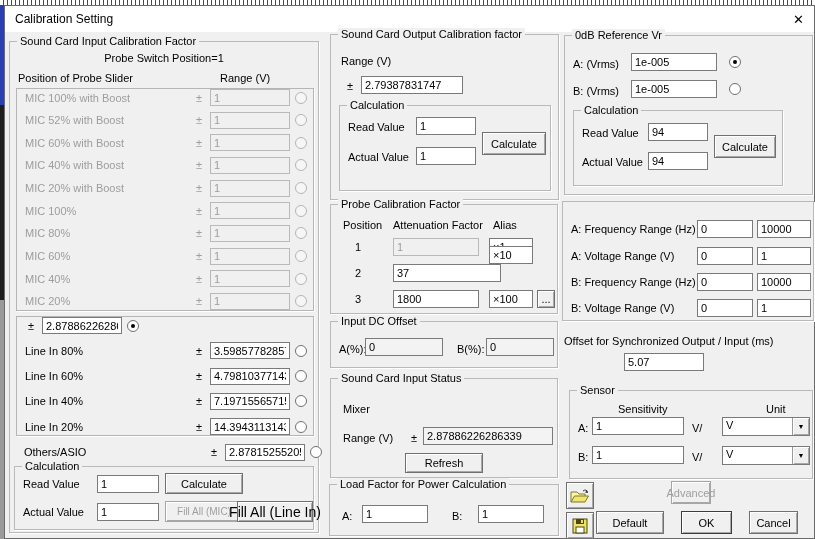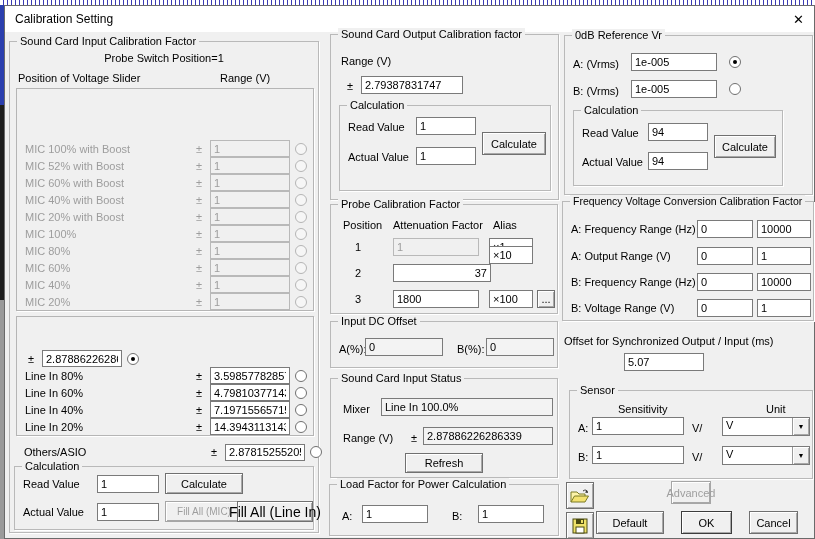--- a/index.html
+++ b/index.html
@@ -26,21 +26,21 @@
   .tb.ro{background:#f3f3f3}
   .btn{position:absolute;background:#f0f0f0;border:1px solid #707070;
        box-shadow:inset 1px 1px 0 #ffffff,inset -1px -1px 0 #a8a8a8;
        display:flex;align-items:center;justify-content:center;box-sizing:border-box;font:inherit;cursor:default;white-space:nowrap}
   .btn.dis{color:#9e9e9e;border-color:#a6a6a6}
   .rad{width:12px;height:12px;border-radius:50%;background:#fff;border:1px solid #707070;
        box-sizing:border-box;position:relative;flex:none}
   .rad.dis{border-color:#b5b5b5;background:#f6f6f6}
   .rad.sel::after{content:"";position:absolute;left:3px;top:3px;width:4px;height:4px;border-radius:50%;background:#000}
   .rad.abs{position:absolute}
-  .vbox{display:flex;flex-direction:column;justify-content:flex-end;height:100%;box-sizing:border-box}
+  .vbox{display:flex;flex-direction:column;justify-content:space-between;height:100%;box-sizing:border-box}
   .frow{display:flex;align-items:center;gap:5px;padding:0 6px 0 8px}
   .frow .lb{flex:1}
   .frow .pm{width:12px;text-align:center}
   .frow input{width:80px;height:17px}
   .combo{position:absolute;height:19px;background:#fff;border:1px solid #7a7a7a;box-sizing:border-box;display:flex;align-items:stretch}
   .combo .ctext{flex:1;padding:1px 3px}
   .combo .cbtn{width:16px;background:#f0f0f0;border-left:1px solid #9a9a9a;display:flex;align-items:center;
                justify-content:center;font-size:7px;box-shadow:inset 1px 1px 0 #fff,inset -1px -1px 0 #a8a8a8}
   .iconbtn svg{display:block}
 </style>
@@ -53,21 +53,21 @@
 
   <div class="dialog">
     <div class="titlebar">
       <span class="title">Calibration Setting</span>
       <span class="close">✕</span>
     </div>
 
     <div class="grp" style="left:4px;top:35px;width:310px;height:492px">
       <span class="legend">Sound Card Input Calibration Factor</span>
       <div class="lbl" style="left:0;top:10px;width:100%;text-align:center">Probe Switch Position=1</div>
-      <span class="lbl" style="left:8px;top:30px">Position of Voltage Slider</span>
+      <span class="lbl" style="left:8px;top:30px">Position of Probe Slider</span>
       <span class="lbl" style="left:210px;top:30px">Range (V)</span>
 
       <div class="box" style="left:6px;top:46px;width:298px;height:223px">
         <div class="vbox">
           <div class="frow">
               <span class="lb dis">MIC 100% with Boost</span>
               <span class="pm dis">±</span>
               <input class="tb" disabled="" value="1" style="">
               <span class="rad dis"></span>
             </div>
@@ -198,40 +198,39 @@
 
     <div class="grp" style="left:325px;top:198px;width:228px;height:110px">
       <span class="legend">Probe Calibration Factor</span>
       <span class="lbl" style="left:12px;top:14px">Position</span>
       <span class="lbl" style="left:62px;top:14px">Attenuation Factor</span>
       <span class="lbl" style="left:162px;top:14px">Alias</span>
       <span class="lbl" style="left:20px;top:36px;width:14px;text-align:center">1</span>
       <input class="tb abs" style="left: 62px; top: 33px; width: 86px;" disabled="" value="1">
       <input class="tb abs" style="left: 158px; top: 33px; width: 44px;" value="×1">
       <span class="lbl" style="left:20px;top:62px;width:14px;text-align:center">2</span>
-      <input class="tb abs" style="left: 62px; top: 59px; width: 98px; text-align: right;" value="37">
+      <input class="tb abs" style="left: 62px; top: 59px; width: 108px;" value="37">
       <input class="tb abs" style="left: 158px; top: 41px; width: 44px;" value="×10">
       <span class="lbl" style="left:20px;top:88px;width:14px;text-align:center">3</span>
       <input class="tb abs" style="left: 62px; top: 85px; width: 86px;" value="1800">
       <input class="tb abs" style="left: 158px; top: 85px; width: 44px;" value="×100">
       <div class="btn" style="left:206px;top:85px;width:18px;height:18px">...</div>
     </div>
 
     <div class="grp" style="left:325px;top:315px;width:228px;height:47px">
       <span class="legend">Input DC Offset</span>
       <span class="lbl" style="left:8px;top:21px">A(%):</span>
       <input class="tb abs ro" style="left: 34px; top: 16px; width: 78px;" value="0">
       <span class="lbl" style="left:126px;top:21px">B(%):</span>
       <input class="tb abs ro" style="left: 155px; top: 16px; width: 68px;" value="0">
     </div>
 
     <div class="grp" style="left:325px;top:372px;width:228px;height:100px">
       <span class="legend">Sound Card Input Status</span>
       <span class="lbl" style="left:12px;top:24px">Mixer</span>
-      <input class="tb abs ro" style="left: 50px; top: 19px; width: 172px;" value="Line In 100.0%">
       <span class="lbl" style="left:12px;top:53px">Range (V)</span>
       <span class="lbl" style="left:80px;top:53px">±</span>
       <input class="tb abs ro" style="left: 92px; top: 48px; width: 130px;" value="2.87886226286339">
       <div class="btn" style="left:74px;top:74px;width:78px;height:20px">Refresh</div>
     </div>
 
     <div class="grp" style="left:324px;top:478px;width:230px;height:52px">
       <span class="legend">Load Factor for Power Calculation</span>
       <span class="lbl" style="left:12px;top:25px">A:</span>
       <input class="tb abs" style="left: 32px; top: 20px; width: 66px;" value="1">
@@ -251,25 +250,24 @@
         <span class="legend">Calculation</span>
         <span class="lbl" style="left:8px;top:16px">Read Value</span>
         <input class="tb abs" style="left: 74px; top: 12px; width: 60px;" value="94">
         <span class="lbl" style="left:8px;top:45px">Actual Value</span>
         <input class="tb abs" style="left: 74px; top: 41px; width: 60px;" value="94">
         <div class="btn" style="left:140px;top:24px;width:62px;height:23px">Calculate</div>
       </div>
     </div>
 
     <div class="grp" style="left:557px;top:195px;width:252px;height:120px">
-      <span class="legend" style="font-size:10.5px">Frequency Voltage Conversion Calibration Factor</span>
       <span class="lbl" style="left:8px;top:21px">A: Frequency Range (Hz)</span>
       <input class="tb abs" style="left: 134px; top: 18px; width: 56px;" value="0">
       <input class="tb abs" style="left: 194px; top: 18px; width: 54px;" value="10000">
-      <span class="lbl" style="left:8px;top:48px">A: Output Range (V)</span>
+      <span class="lbl" style="left:8px;top:48px">A: Voltage Range (V)</span>
       <input class="tb abs" style="left: 134px; top: 45px; width: 56px;" value="0">
       <input class="tb abs" style="left: 194px; top: 45px; width: 54px;" value="1">
       <span class="lbl" style="left:8px;top:74px">B: Frequency Range (Hz)</span>
       <input class="tb abs" style="left: 134px; top: 71px; width: 56px;" value="0">
       <input class="tb abs" style="left: 194px; top: 71px; width: 54px;" value="10000">
       <span class="lbl" style="left:8px;top:100px">B: Voltage Range (V)</span>
       <input class="tb abs" style="left: 134px; top: 97px; width: 56px;" value="0">
       <input class="tb abs" style="left: 194px; top: 97px; width: 54px;" value="1">
     </div>
 

